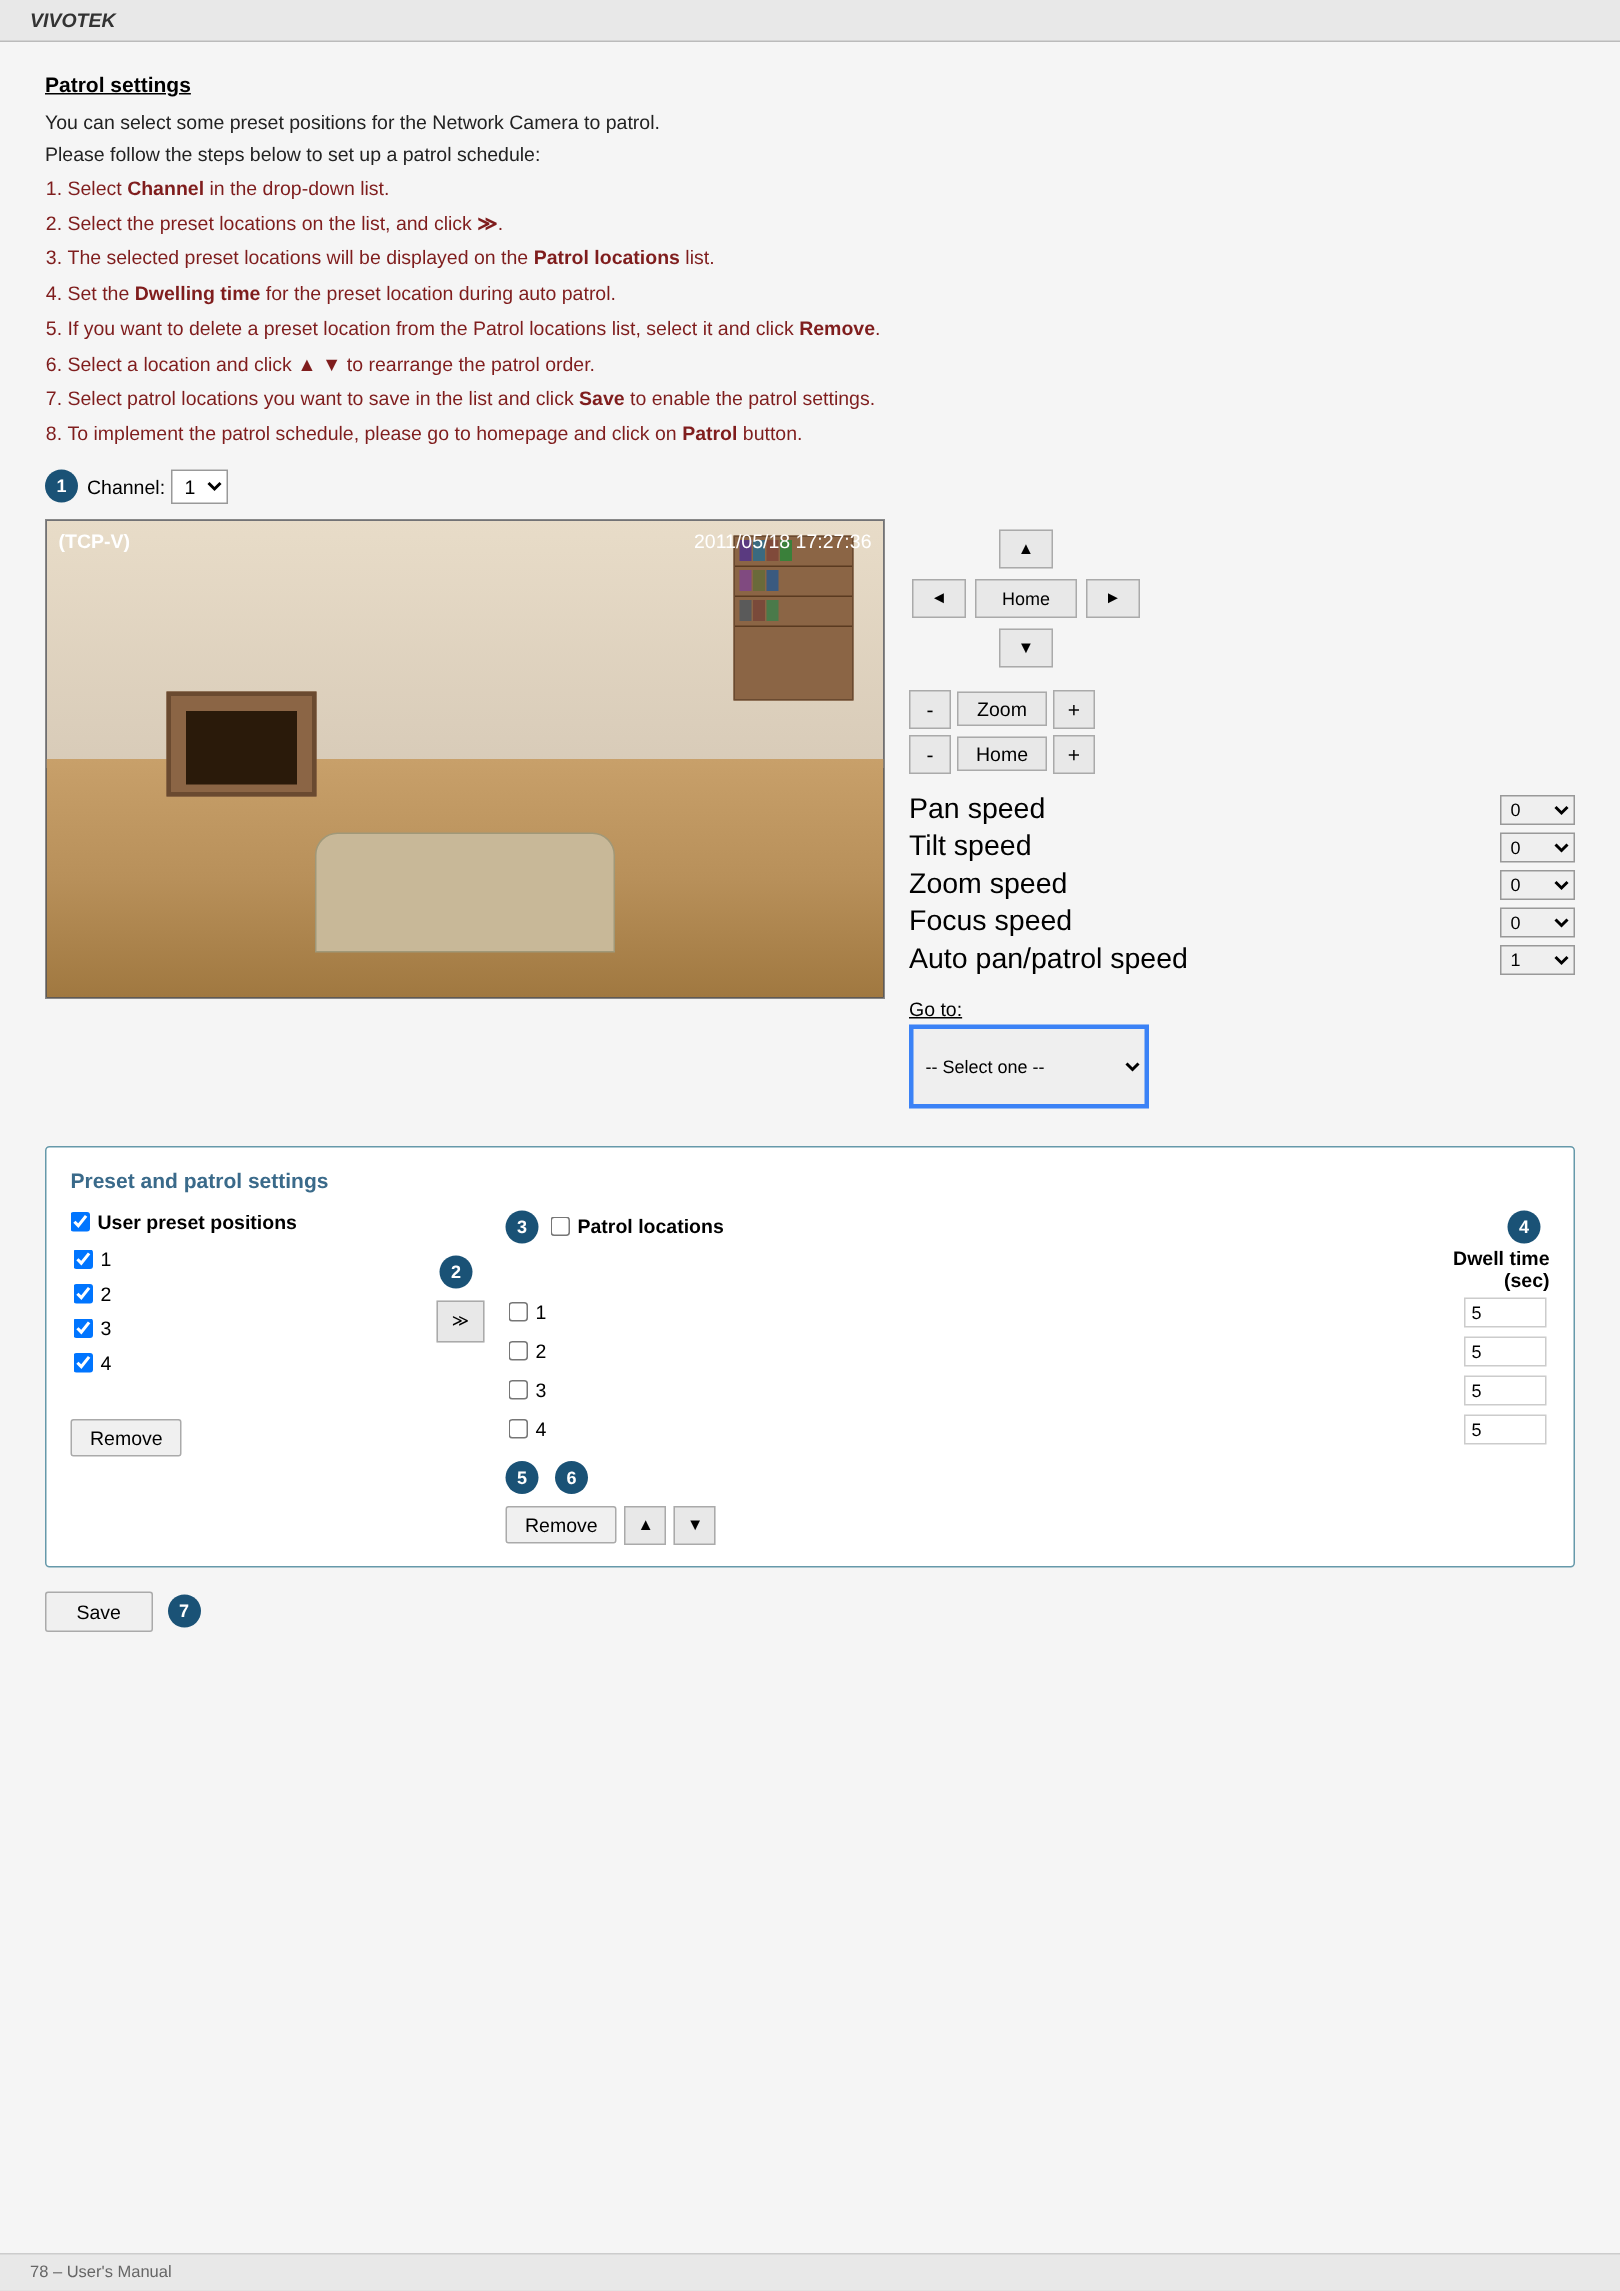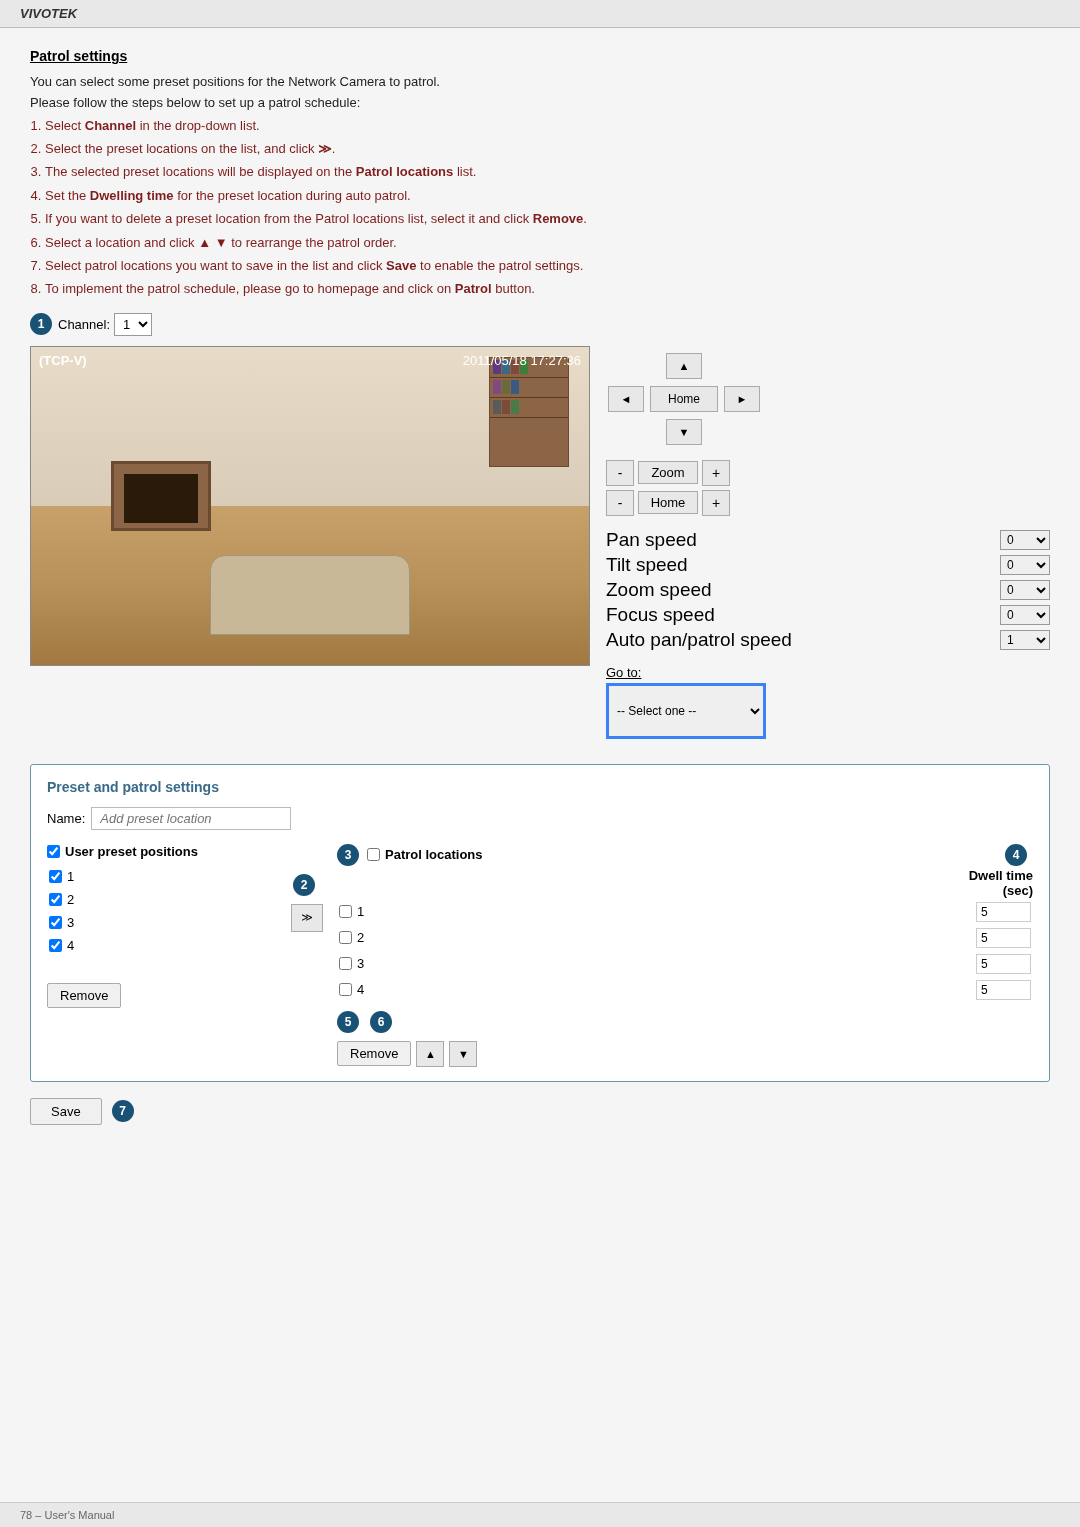--- a/index.html
+++ b/index.html
@@ -567,24 +567,20 @@
         <select class="goto-select">
           <option value="-- Select one --">-- Select one --</option>
         </select>
       </div>
     </div>
   </div>
 
   <div class="preset-patrol-box">
     <div class="preset-title">Preset and patrol settings</div>
 
-    <div class="name-row">
-      <span class="name-label">Name:</span>
-      <input class="name-input" type="text" placeholder="Add preset location" style="">
-    </div>
 
     <div class="preset-columns">
 
       <div class="user-preset-col">
         <div class="col-header">
           <input type="checkbox" checked="" style="">
           <span>User preset positions</span>
         </div>
         <div class="checkbox-item">
           <input type="checkbox" checked="" style="">

